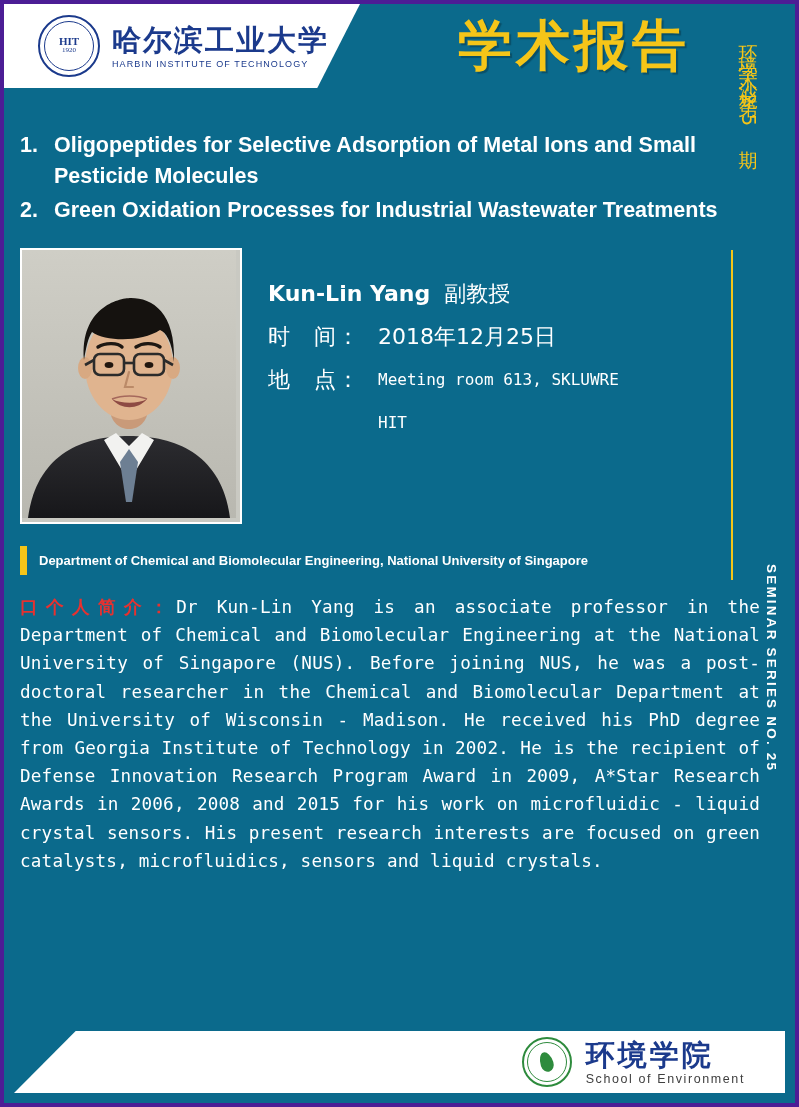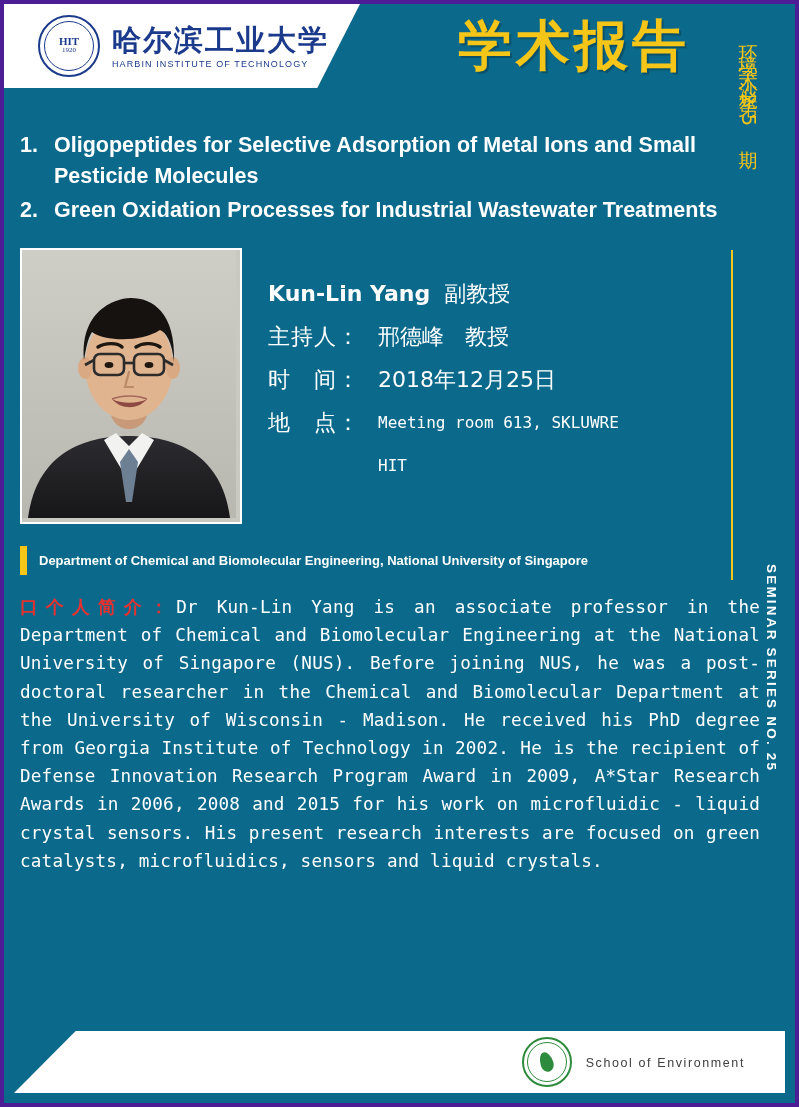--- a/index.html
+++ b/index.html
@@ -298,27 +298,20 @@
     </div>
 
     <div class="details">
       <div class="drow">
         <span class="dvalue">
           <span class="strong">Kun-Lin Yang</span>
           &nbsp;<span>副教授</span>
         </span>
       </div>
       <div class="drow">
-        <span class="dlabel">主持人：</span>
-        <span class="dvalue">
-          <span>邢德峰</span>
-          &nbsp;&nbsp;<span>教授</span>
-        </span>
-      </div>
-      <div class="drow">
         <span class="dlabel">时　间：</span>
         <span class="dvalue">2018年12月25日</span>
       </div>
       <div class="drow">
         <span class="dlabel">地　点：</span>
         <span class="dvalue mono">Meeting room 613, SKLUWRE</span>
       </div>
       <div class="drow">
         <span class="dlabel"></span>
         <span class="dvalue mono">HIT</span>
@@ -337,17 +330,18 @@
 
   <div class="bio">
     <span class="lead">口个人简介：</span><span>Dr Kun-Lin Yang is an associate professor in the Department of Chemical and Biomolecular Engineering at the National University of Singapore (NUS). Before joining NUS, he was a post-doctoral researcher in the Chemical and Biomolecular Department at the University of Wisconsin - Madison. He received his PhD degree from Georgia Institute of Technology in 2002. He is the recipient of Defense Innovation Research Program Award in 2009, A*Star Research Awards in 2006, 2008 and 2015 for his work on microfluidic - liquid crystal sensors. His present research interests are focused on green catalysts, microfluidics, sensors and liquid crystals.</span>
   </div>
 
   <div class="footer">
     <div class="foot-seal">
       <div class="foot-seal-leaf"></div>
     </div>
     <div>
+      <div class="foot-cn">环境学院</div>
       <div class="foot-en">School of Environment</div>
     </div>
   </div>
 
 </div>
 
 </body></html>

